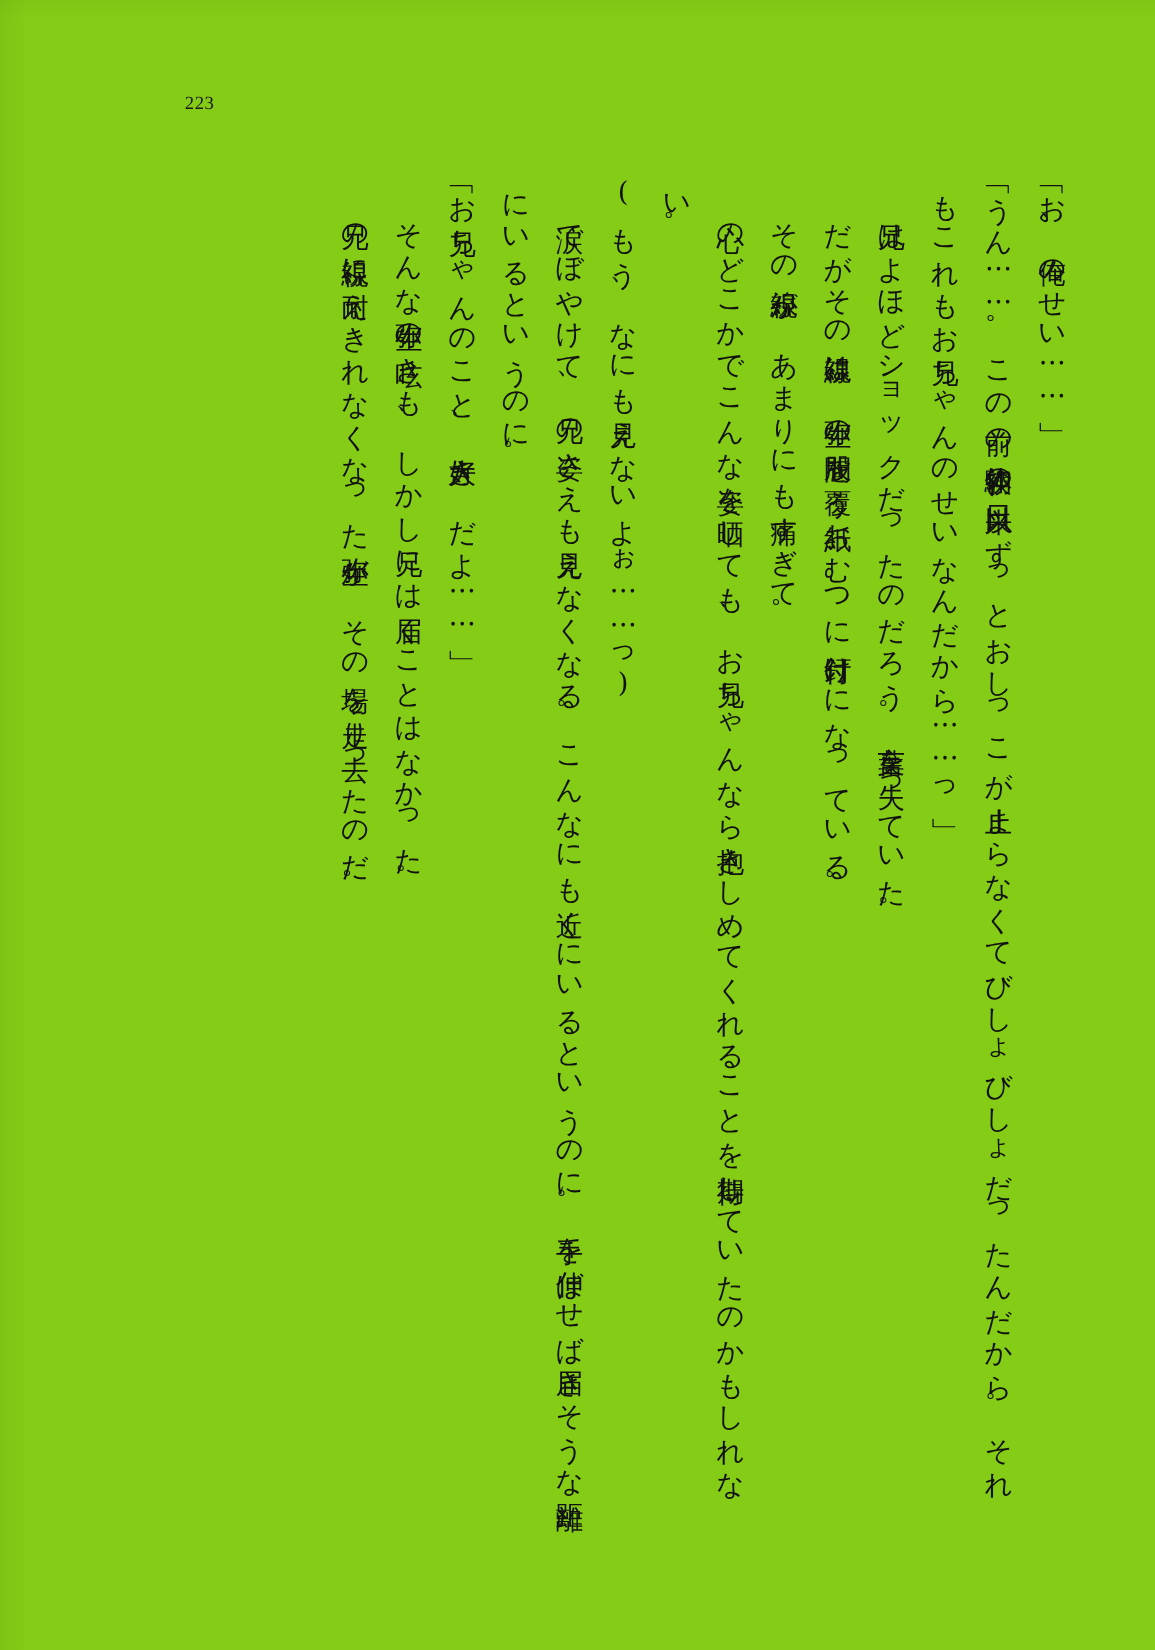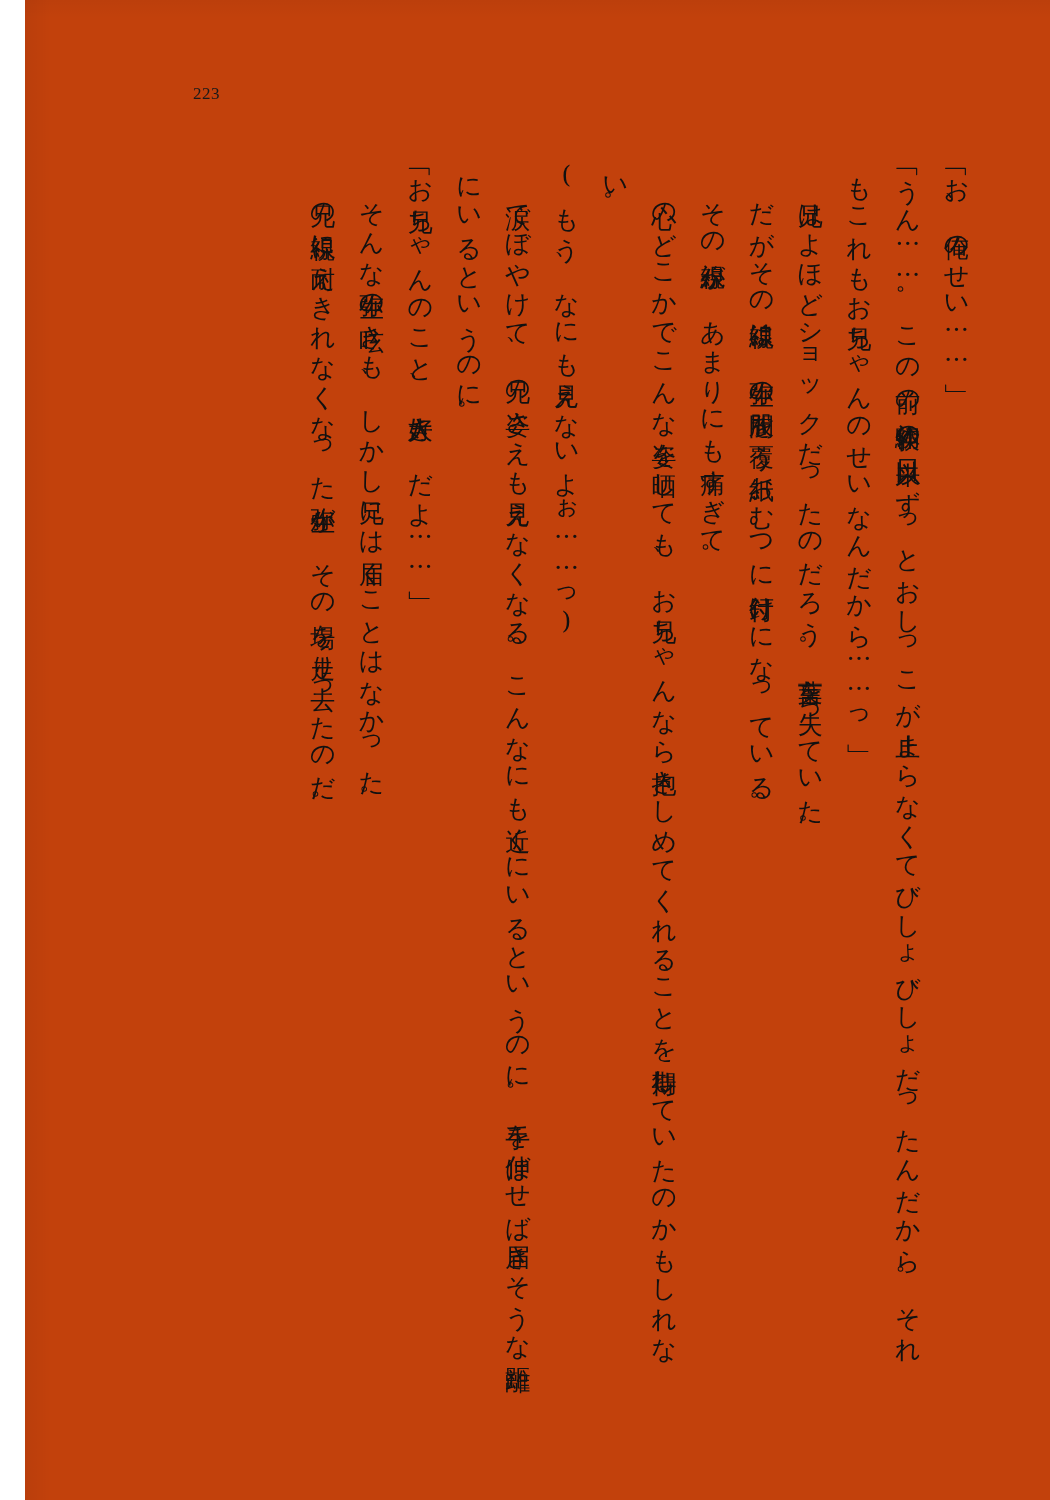--- a/index.html
+++ b/index.html
@@ -12,22 +12,21 @@
     height: 1500px;
     position: relative;
     font-family: "DejaVu Serif", serif;
     color: #000000;
     overflow: hidden;
   }
 
   #page {
     position: absolute;
     inset: 0;
-    background: #c2410c;
-    margin-left: 25px;
+    background: #84cc16;
   }
 
   
   .page-number {
     position: absolute;
     top: 84px;
     left: 168px;
     font-family: "Liberation Serif", serif;
     font-size: 17px;
     letter-spacing: 0.5px;

